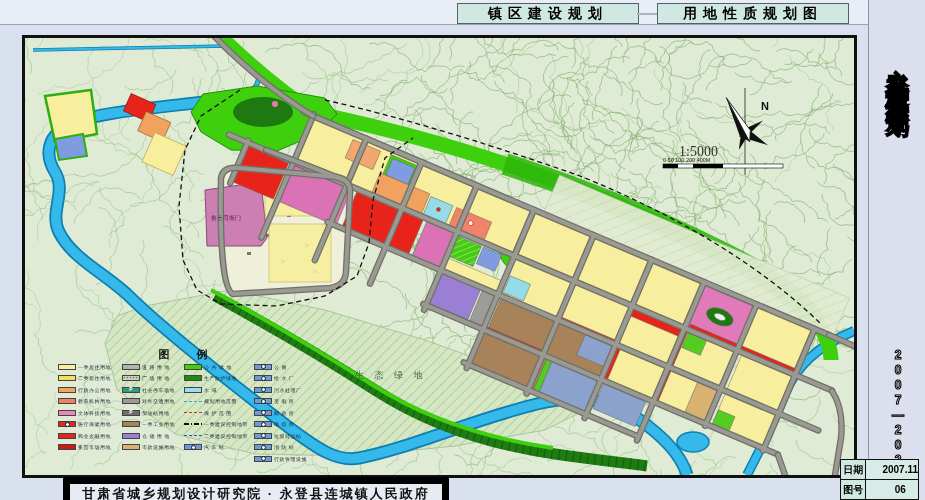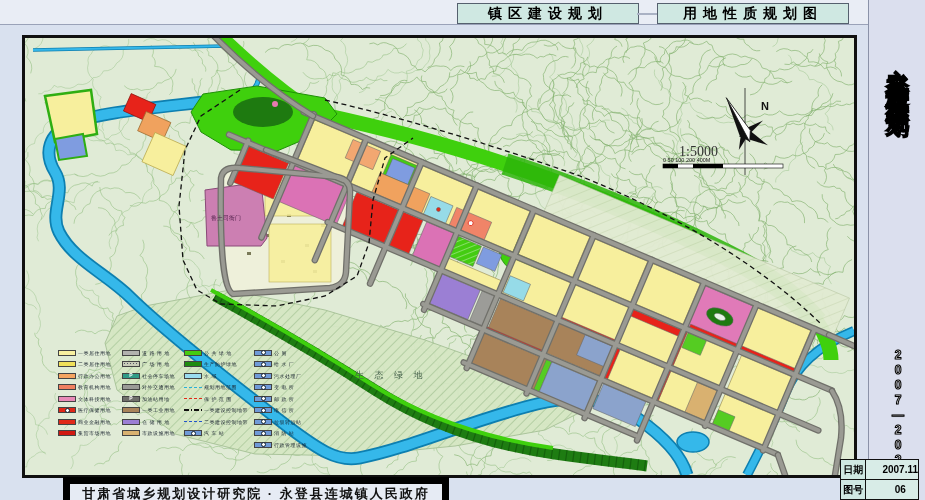--- a/index.html
+++ b/index.html
@@ -692,20 +692,21 @@
         <rect x="638" y="126" width="120" height="4" fill="#fff" stroke="#000" stroke-width="0.6"></rect>
         <rect x="638" y="126" width="15" height="4" fill="#000"></rect>
         <rect x="668" y="126" width="30" height="4" fill="#000"></rect>
       </g>
 
       <text x="186" y="182" font-size="6" fill="#50204a">鲁土司衙门</text>
       <text x="330" y="340" font-size="9" letter-spacing="4" fill="#44604a">生 态 绿 地</text>
     </svg>
 
     <div class="legend">
+      <div class="legend-title">图    例</div>
       <div class="legend-cols" id="legend-cols">
           <div class="legend-col c0">
             <div class="lg-row">
               <span class="lg-sw" style="background: rgb(248, 240, 160);"></span>
               <span class="lg-lab">一类居住用地</span>
             </div>
             <div class="lg-row">
               <span class="lg-sw" style="background: rgb(240, 224, 90);"></span>
               <span class="lg-lab">二类居住用地</span>
             </div>

